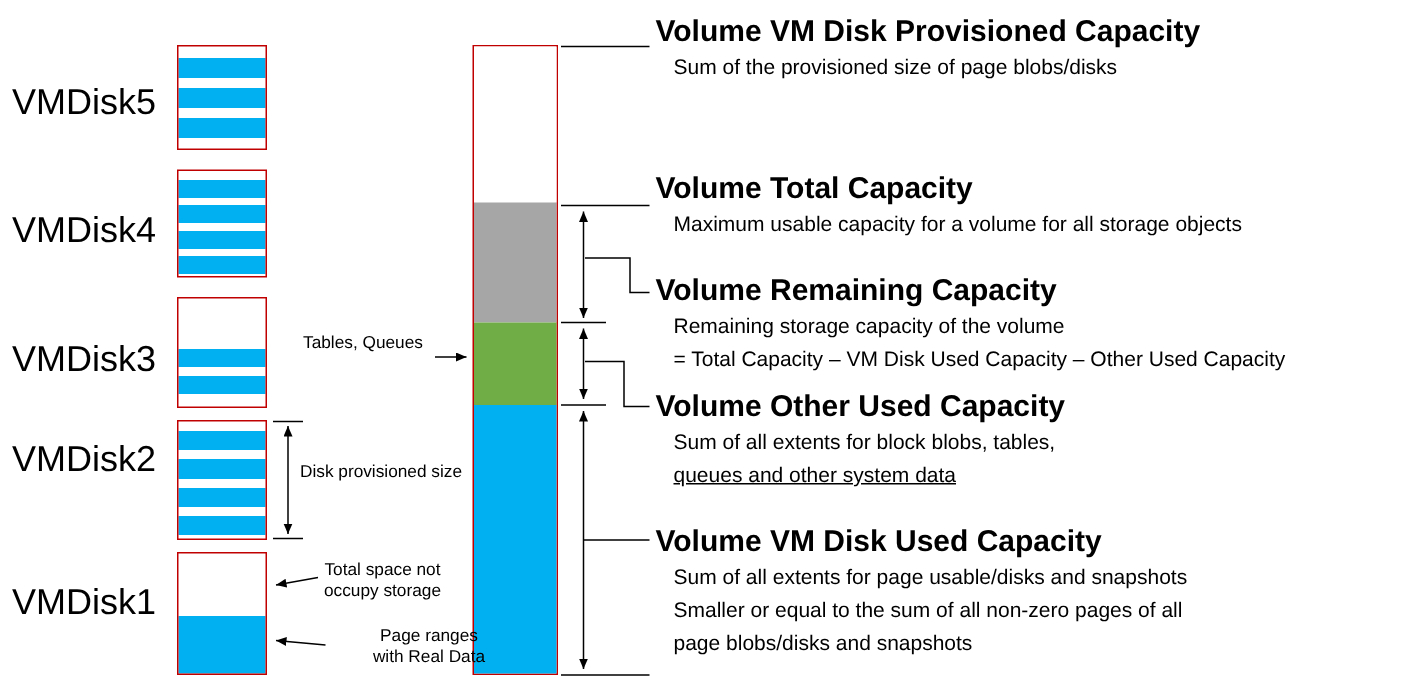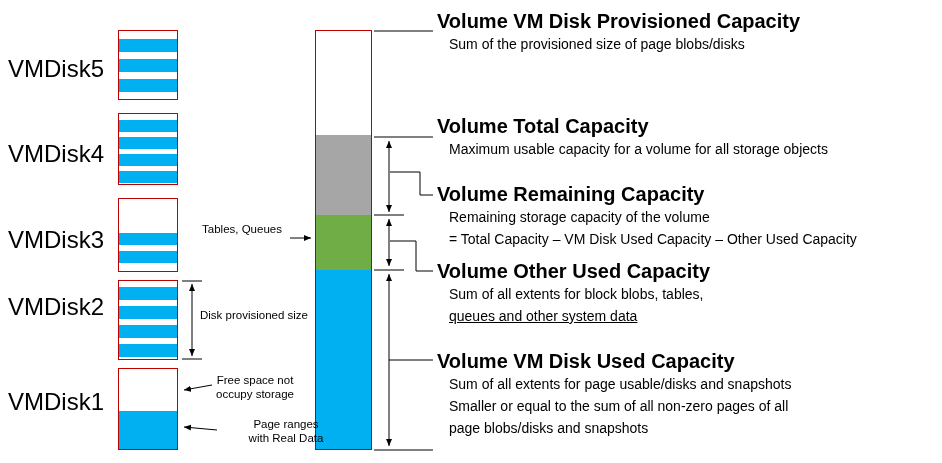--- a/index.html
+++ b/index.html
@@ -47,21 +47,21 @@
     <div class="seg seg-gray"></div>
     <div class="seg seg-green"></div>
     <div class="seg seg-blue"></div>
   </div>
 
   <div class="callout" style="left:192px;top:222px;width:100px;">
     <div>Tables, Queues</div>
   </div>
   <div class="callout callout-left" style="left:199px;top:308px;width:110px;">Disk provisioned size</div>
   <div class="callout" style="left:212px;top:373px;width:86px;">
-    <div>Free space not</div>
+    <div>Total space not</div>
     <div>occupy storage</div>
   </div>
   <div class="callout" style="left:216px;top:417px;width:84px;margin-left:28px;">
     <div>Page ranges</div>
     <div>with Real Data</div>
   </div>
 
   <div class="def-title" style="left:437px;top:10px;">Volume VM Disk Provisioned Capacity</div>
   <div class="def-line" style="left:437px;top:36px;">Sum of the provisioned size of page blobs/disks</div>
 

